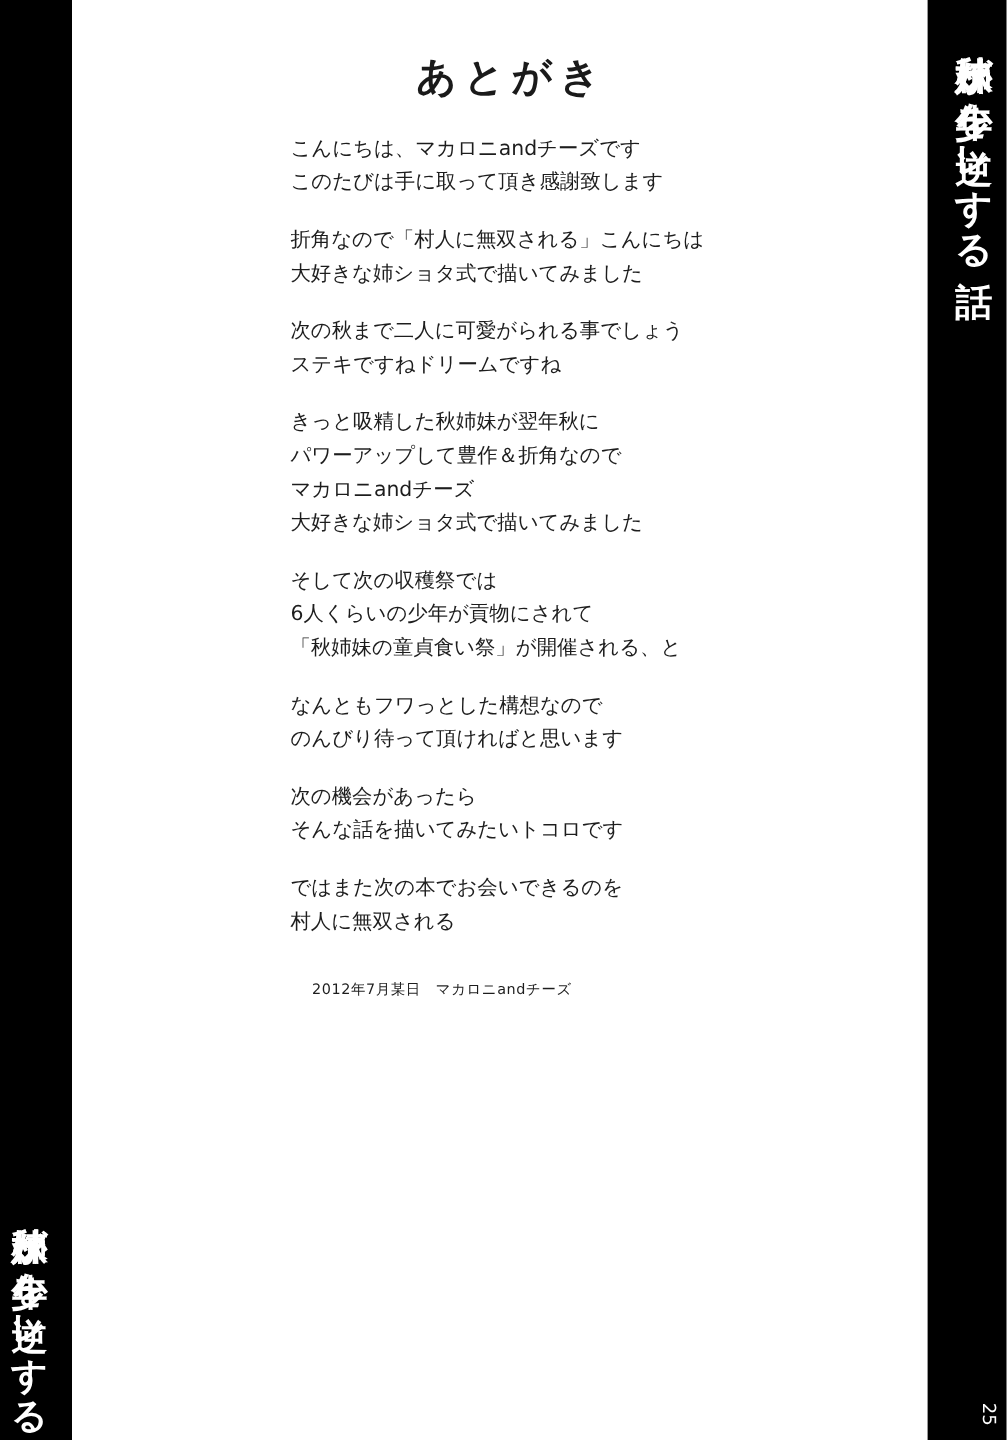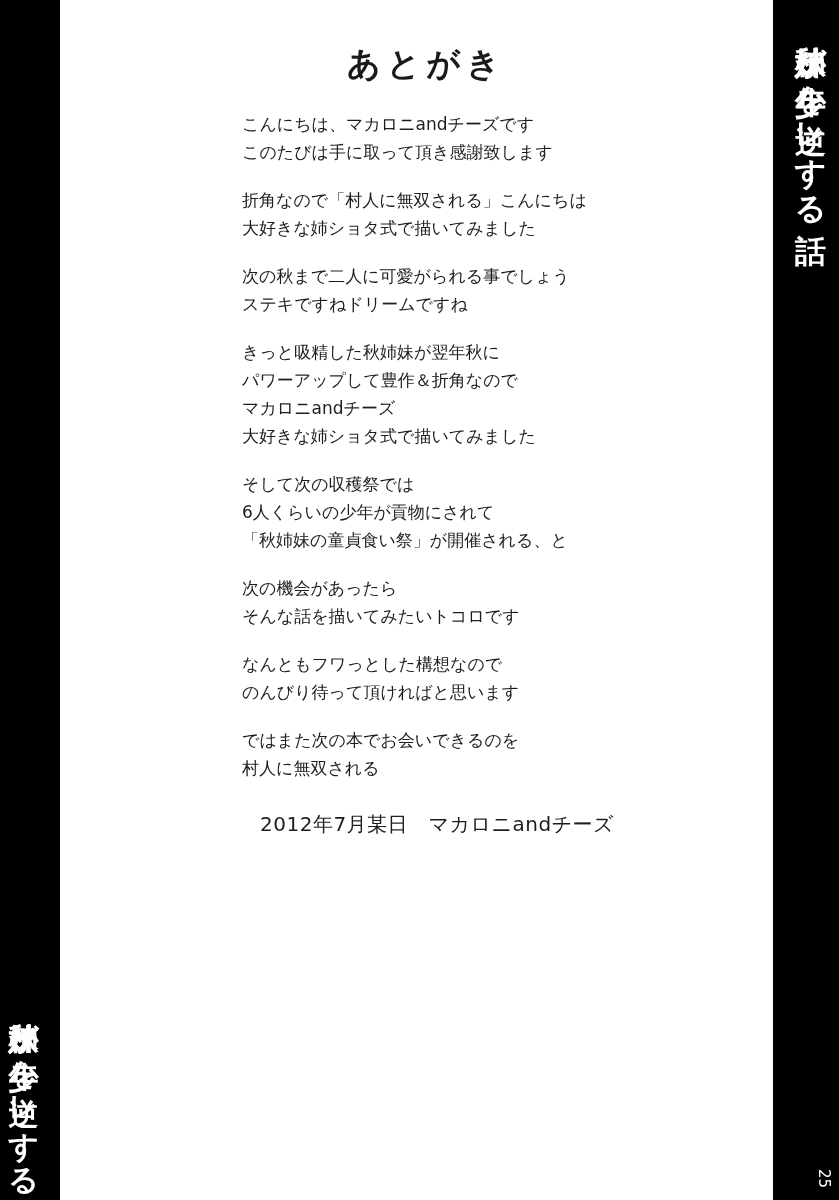--- a/index.html
+++ b/index.html
@@ -93,21 +93,21 @@
   .para {
     margin: 0 0 20px 0;
   }
   .para .line {
     display: block;
     white-space: pre;
   }
   .signature {
     margin-top: 28px;
     padding-left: 18px;
-    font-size: 20px;
+    font-size: 12px;
     letter-spacing: 0.5px;
   }
 
   .page-number {
     position: absolute;
     right: 6px;
     bottom: 12px;
     color: #ffffff;
     font-size: 15px;
     font-family: "DejaVu Sans", "Liberation Sans", sans-serif;
@@ -149,26 +149,26 @@
           <span class="line">パワーアップして豊作＆折角なので</span>
           <span class="line">マカロニandチーズ</span>
           <span class="line">大好きな姉ショタ式で描いてみました</span>
         </div>
         <div class="para">
           <span class="line">そして次の収穫祭では</span>
           <span class="line">6人くらいの少年が貢物にされて</span>
           <span class="line">「秋姉妹の童貞食い祭」が開催される、と</span>
         </div>
         <div class="para">
+          <span class="line">なんともフワっとした構想なので</span>
+          <span class="line">のんびり待って頂ければと思います</span>
+        </div>
+        <div class="para">
           <span class="line">次の機会があったら</span>
           <span class="line">そんな話を描いてみたいトコロです</span>
-        </div>
-        <div class="para">
-          <span class="line">なんともフワっとした構想なので</span>
-          <span class="line">のんびり待って頂ければと思います</span>
         </div>
         <div class="para">
           <span class="line">ではまた次の本でお会いできるのを</span>
           <span class="line">村人に無双される</span>
         </div>
         <div class="signature">2012年7月某日　マカロニandチーズ</div>
       </div>
   </div>
 
 </div>

